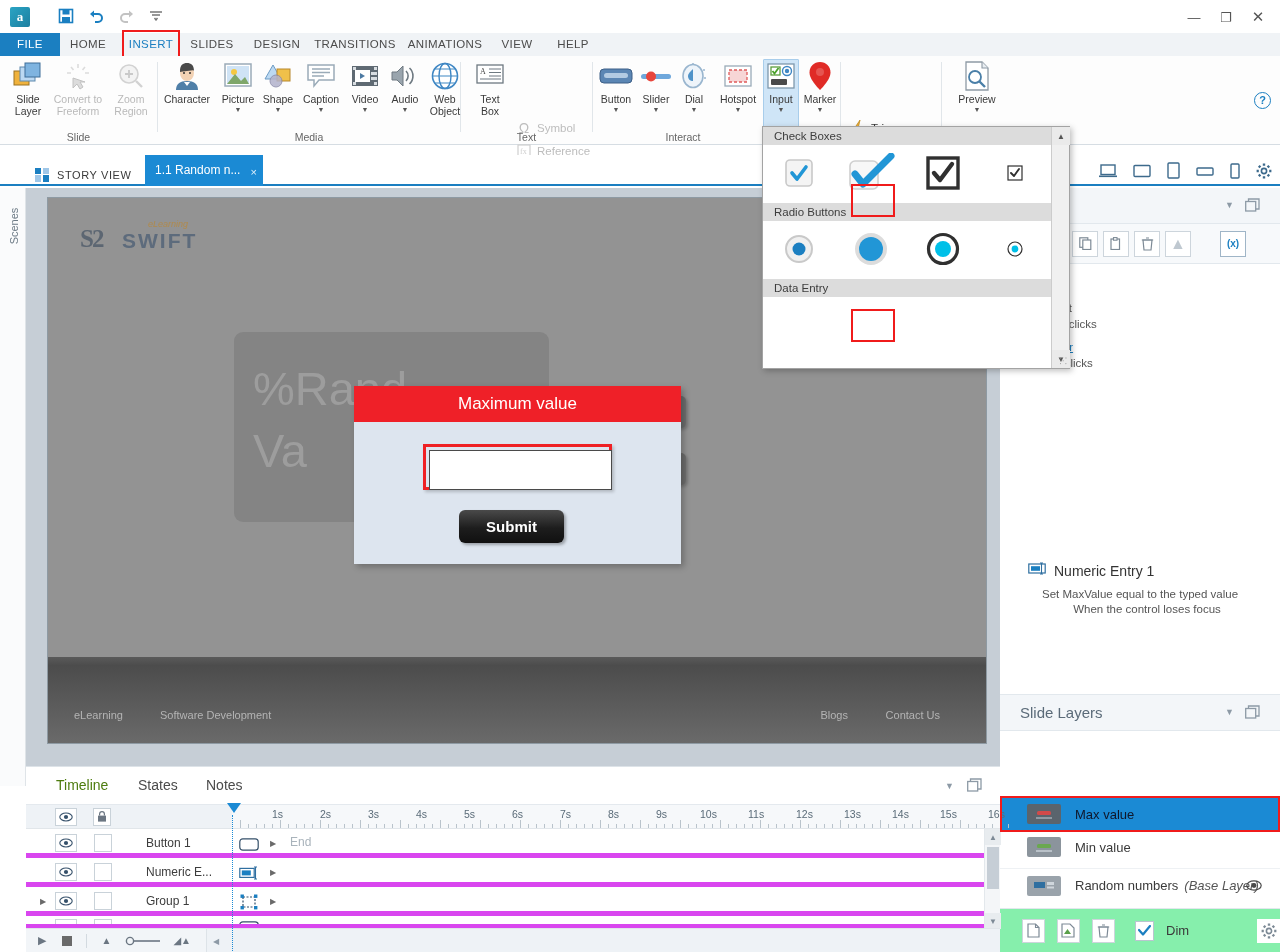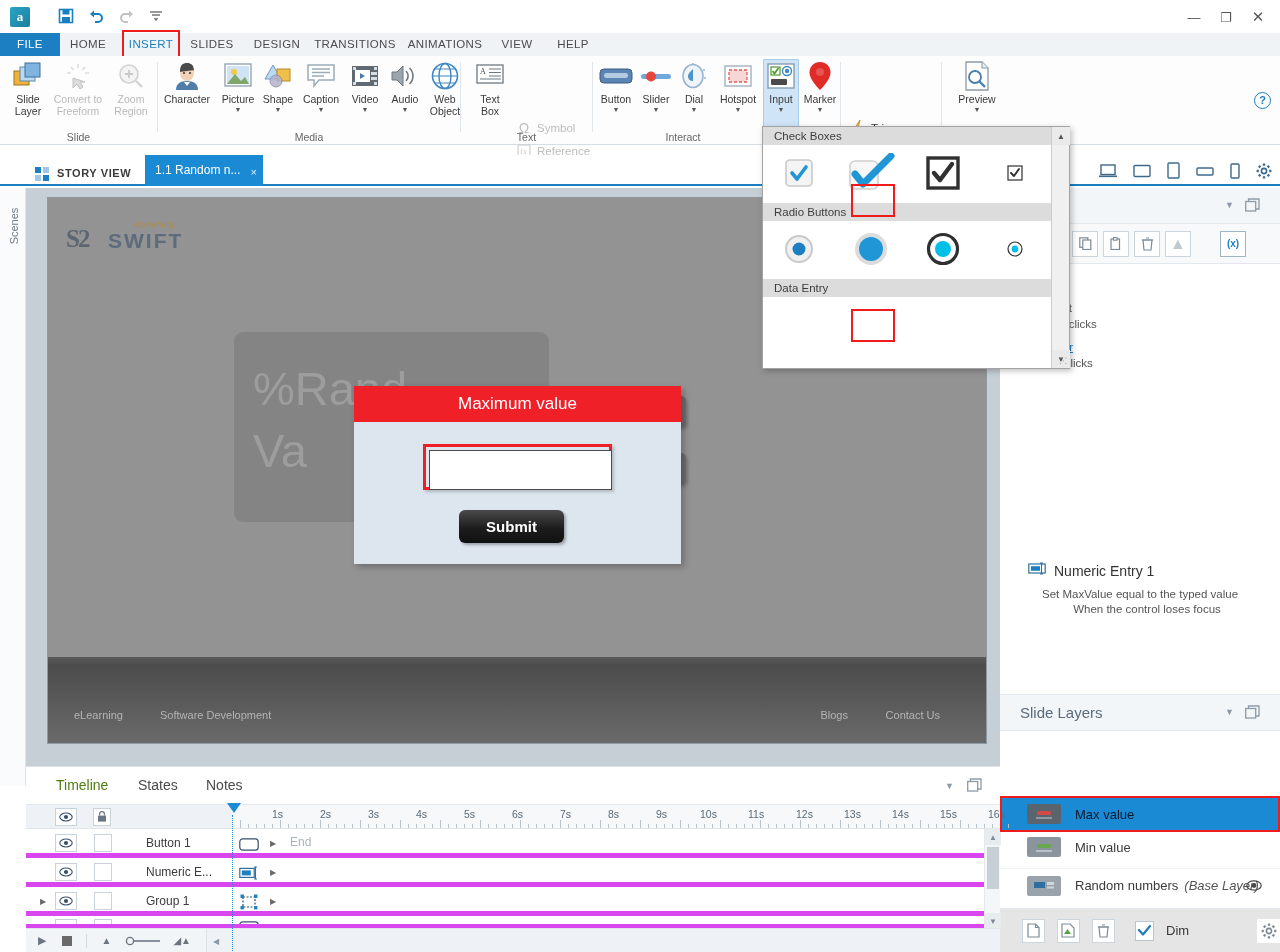--- a/index.html
+++ b/index.html
@@ -71,42 +71,42 @@
   .gal-cell { width:72px; height:56px; display:flex; align-items:center; justify-content:center; }
   .gal-scroll { position:absolute; right:0; top:0; width:18px; height:241px; background:#f0f0f0; border-left:1px solid #ccc; }
   .gal-arrow { width:18px; height:18px; display:flex; align-items:center; justify-content:center;
      font-size:8px; color:#555; background:#eaeaea; }
   .gal-grip { position:absolute; right:2px; bottom:1px; font-size:9px; color:#999; }
   .gal-hl { position:absolute; border:2px solid #f01b1b; pointer-events:none; }
 
   
   .viewbar { position:absolute; left:0; top:155px; width:1280px; height:31px; background:#fff;
      border-bottom:2px solid #1b7fc1; }
-  .storyview { position:absolute; left:35px; top:12px; height:31px; display:flex; align-items:flex-start; gap:8px;
-     font-size:11px; color:#3a3a3a; letter-spacing:.6px;font-weight:bold; }
+  .storyview { position:absolute; left:35px; top:4px; height:31px; display:flex; align-items:center; gap:8px;
+     font-size:11px; color:#3a3a3a; letter-spacing:.6px; }
   .sv-icon { width:14px; height:14px; display:grid; grid-template-columns:1fr 1fr; grid-template-rows:1fr 1fr; gap:1.5px; }
   .sv-icon i { background:#1b7fc1; display:block; }
   .sv-icon i.l { background:#9fc7e8; }
   .slidetab { position:absolute; left:145px; top:0; width:118px; height:31px; background:#1b8ad4;
      color:#fff; font-size:12px; line-height:31px; padding-left:10px; }
   .slidetab .x { position:absolute; right:6px; top:2px; font-size:11px; color:#dff0fc; }
   .devbar { position:absolute; right:8px; top:0; height:31px; display:flex; align-items:center; gap:16px; }
   .dev { display:flex; align-items:center; justify-content:center; color:#3d6a8c; }
 
   
   .scenes { position:absolute; left:0; top:188px; width:26px; height:598px;
      background:#fafbfc; border-right:1px solid #dfe4e8; }
   .scenes span { position:absolute; left:-16px; top:32px; width:60px; transform:rotate(-90deg);
      transform-origin:center; font-size:11px; color:#6d7b86; text-align:center; }
 
   
   .canvasarea { position:absolute; left:26px; top:188px; width:974px; height:598px; background:#c6ced6; }
   .stage { position:absolute; left:22px; top:10px; width:938px; height:545px; background:#939393;
      box-shadow:0 0 0 1px #8e9aa3; }
-  .logo { position:absolute; left:18px; top:25px; width:140px; height:34px; }
+  .logo { position:absolute; left:32px; top:25px; width:140px; height:34px; }
   .logo .mark { position:absolute; left:0; top:2px; font-size:25px; color:#5c6672; font-weight:bold;
      font-family:"Liberation Serif",serif; letter-spacing:-2px; }
   .logo .sw { position:absolute; left:42px; top:6px; font-size:21px; color:#5d6b7c;
      font-weight:bold; letter-spacing:2px; }
   .logo .el { position:absolute; left:68px; top:-4px; font-size:9px; color:#b08a4c; font-style:italic; }
   .panelbox { position:absolute; left:186px; top:134px; width:315px; height:190px;
      background:#848484; border-radius:9px; }
   .varbig { position:absolute; left:205px; top:160px; width:300px; font-size:47px; color:#9d9d9d;
      line-height:62px; font-family:"Liberation Sans",sans-serif; }
   .slidebtn { position:absolute; width:100px; height:32px; background:#6f6f6f; border-radius:5px;
@@ -805,21 +805,21 @@
     <span class="nm">Random numbers</span>
     <span class="nm" style="font-style:italic;color:#555;margin-left:6px;">(Base Layer)</span>
     <span style="position:absolute;right:18px;">
       <svg width="16" height="11" viewBox="0 0 16 11">
           <ellipse cx="8" cy="5.5" rx="7.2" ry="4.6" fill="none" stroke="#4a4a4a" stroke-width="1.2"></ellipse>
           <circle cx="8" cy="5.5" r="2.4" fill="#4a4a4a"></circle>
         </svg>
     </span>
   </div>
 
-  <div style="position:absolute;left:1000px;top:908px;width:280px;height:44px;background:#e5e5e5;border-top:1px solid #e2e8ed;display:flex;align-items:center;gap:12px;padding-left:22px;">
+  <div style="position:absolute;left:1000px;top:908px;width:280px;height:44px;background:#86efac;border-top:1px solid #e2e8ed;display:flex;align-items:center;gap:12px;padding-left:22px;">
     <span class="tbtn" style="width:24px;height:24px;">
       <svg width="13" height="15" viewBox="0 0 13 15">
           <path d="M1 1 H8.5 L12 4.5 V14 H1 Z" fill="#fff" stroke="#7d8a96" stroke-width="1.2"></path>
           <path d="M8.5 1 V4.5 H12" fill="none" stroke="#7d8a96" stroke-width="1.1"></path>
         </svg>
     </span>
     <span class="tbtn" style="width:24px;height:24px;">
       <svg width="14" height="15" viewBox="0 0 14 15">
           <path d="M1 1 H9 L13 5 V14 H1 Z" fill="#fff" stroke="#7d8a96" stroke-width="1.2"></path>
           <path d="M3 11 L6.5 6 L10 11 Z" fill="#5aa04a"></path>

